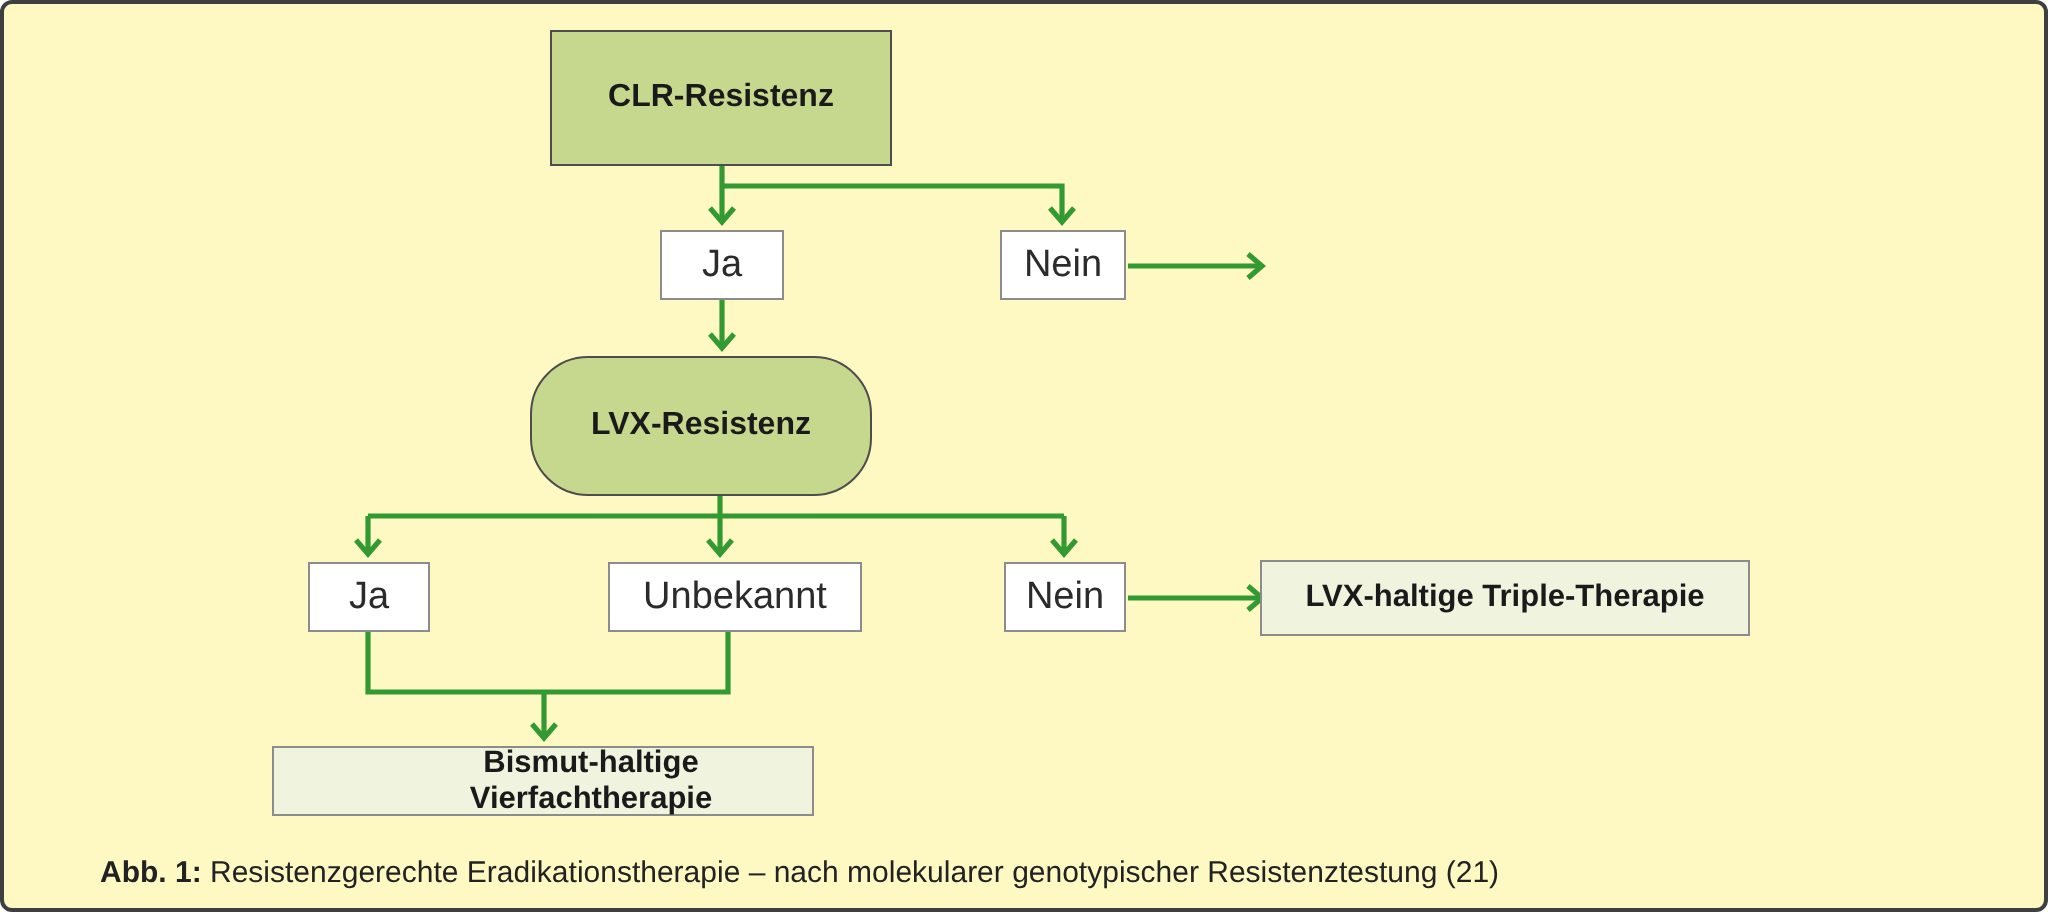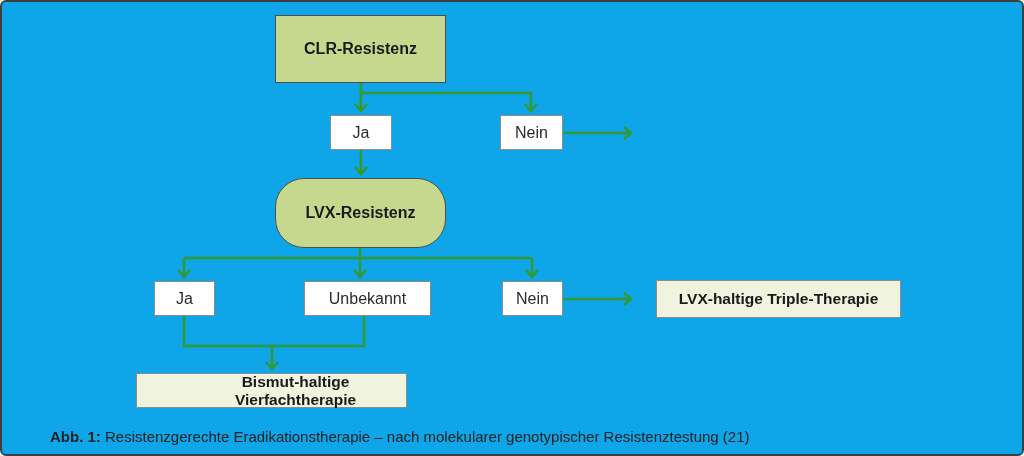--- a/index.html
+++ b/index.html
@@ -6,21 +6,21 @@
     margin: 0;
     padding: 0;
     background: #ffffff;
     font-family: "Liberation Sans", sans-serif;
   }
   .figure {
     position: relative;
     width: 1024px;
     height: 456px;
     box-sizing: border-box;
-    background: #0ea5e9;
+    background: #fef9c3;
     border: 2px solid var(--frame-border, #3f3f3f);
     border-radius: 6px;
     overflow: hidden;
   }
   .edges {
     position: absolute;
     left: 0; top: 0;
     width: 1024px;
     height: 456px;
     pointer-events: none;
@@ -42,21 +42,21 @@
   }
   .node.decision {
     background: var(--decision-fill, #c6d88e);
     border: 1.6px solid var(--decision-border, #4d4d4d);
     font-weight: bold;
     font-size: 16px;
   }
   .node.answer {
     background: var(--answer-fill, #ffffff);
     border: 1.4px solid var(--answer-border, #8c8c8c);
-    font-size: 16px;
+    font-size: 19px;
     color: #2b2b2b;
   }
   .node.therapy {
     background: var(--therapy-fill, #f0f3de);
     border: 1.4px solid var(--therapy-border, #8c8c8c);
     font-weight: bold;
     font-size: 15.5px;
   }
   .caption {
     position: absolute;
@@ -96,29 +96,29 @@
     <path d="M270,344 L270,366" marker-end="url(#arrowhead)"></path>
   </svg>
 
   <div class="node decision" style="left:273px; top:13px; width:171px; height:68px;">CLR-Resistenz</div>
 
   <div class="node answer" style="left:328px; top:113px; width:62px; height:35px;">Ja</div>
 
   <div class="node answer" style="left:498px; top:113px; width:63px; height:35px;">Nein</div>
 
 
-  <div class="node decision" style="left:273px; top:176px; width:171px; height:70px;border-radius:29px;">LVX-Resistenz</div>
+  <div class="node decision" style="left:263px; top:176px; width:171px; height:70px;border-radius:29px;">LVX-Resistenz</div>
 
   <div class="node answer" style="left:152px; top:279px; width:61px; height:35px;">Ja</div>
 
   <div class="node answer" style="left:302px; top:279px; width:127px; height:35px;">Unbekannt</div>
 
   <div class="node answer" style="left:500px; top:279px; width:61px; height:35px;">Nein</div>
 
-  <div class="node therapy" style="left:654px; top:278px; width:245px; height:38px;">LVX-haltige Triple-Therapie</div>
+  <div class="node therapy" style="left:628px; top:278px; width:245px; height:38px;">LVX-haltige Triple-Therapie</div>
 
   <div class="node therapy" style="left:134px; top:371px; width:271px; height:35px;padding-left:48px;">Bismut-haltige Vierfachtherapie</div>
 
   <div class="caption">
     <span class="caption-label">Abb. 1:</span><span> Resistenzgerechte Eradikationstherapie – nach molekularer genotypischer Resistenztestung (21)</span>
   </div>
 
 </div>
 
 </body></html>

